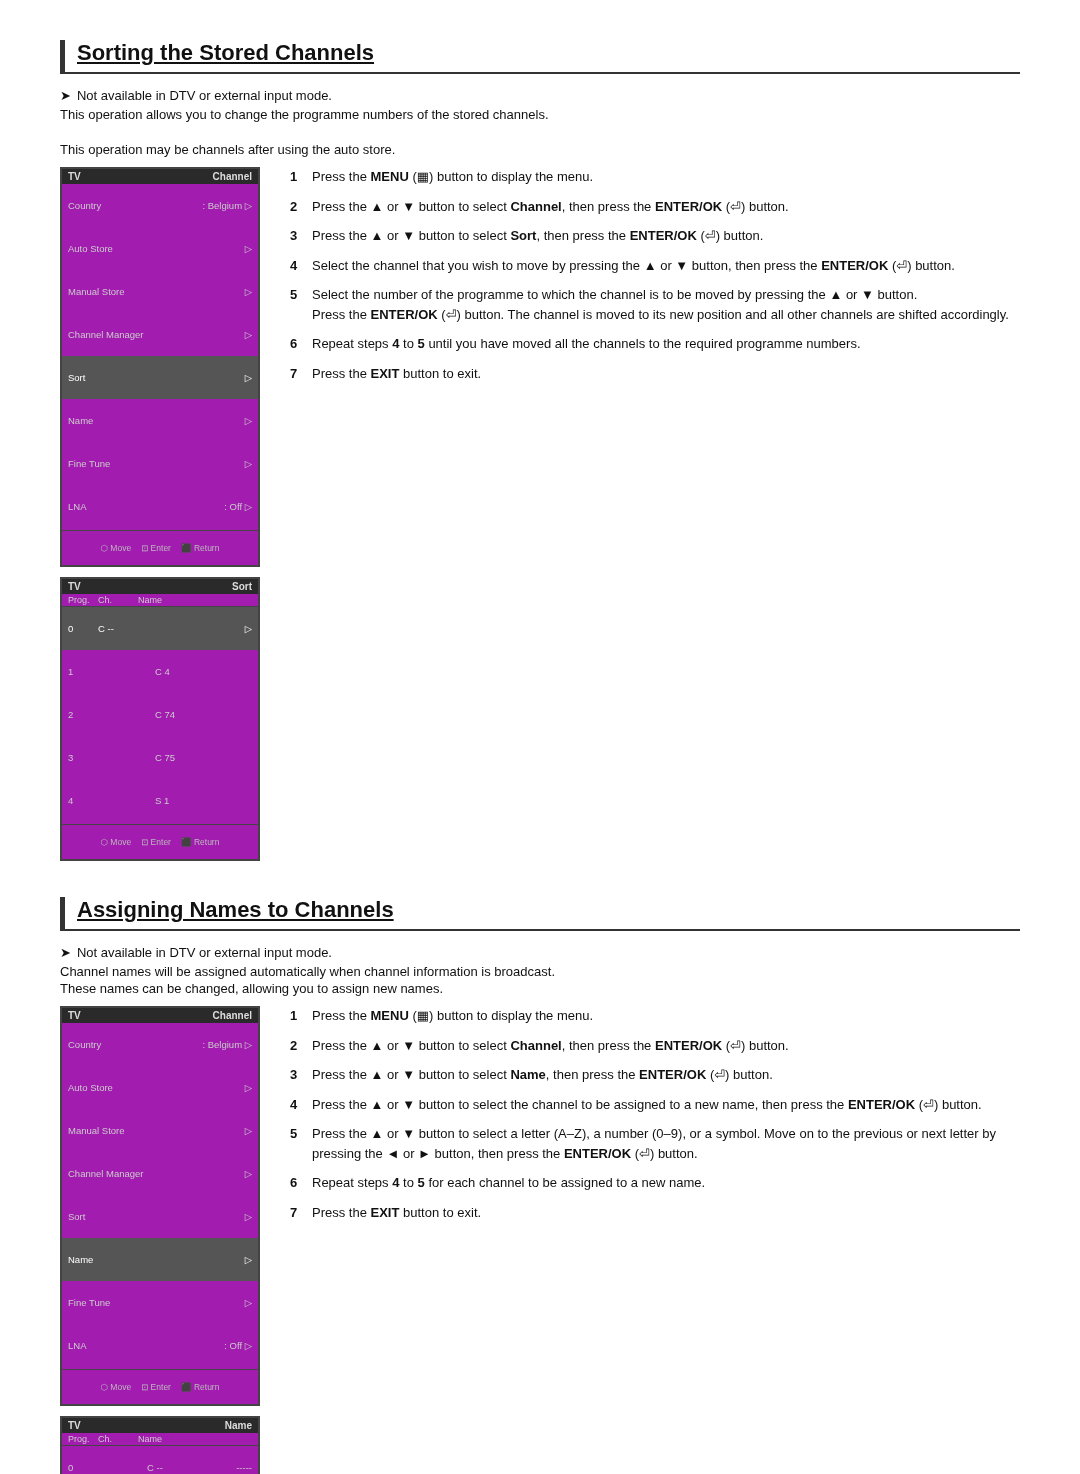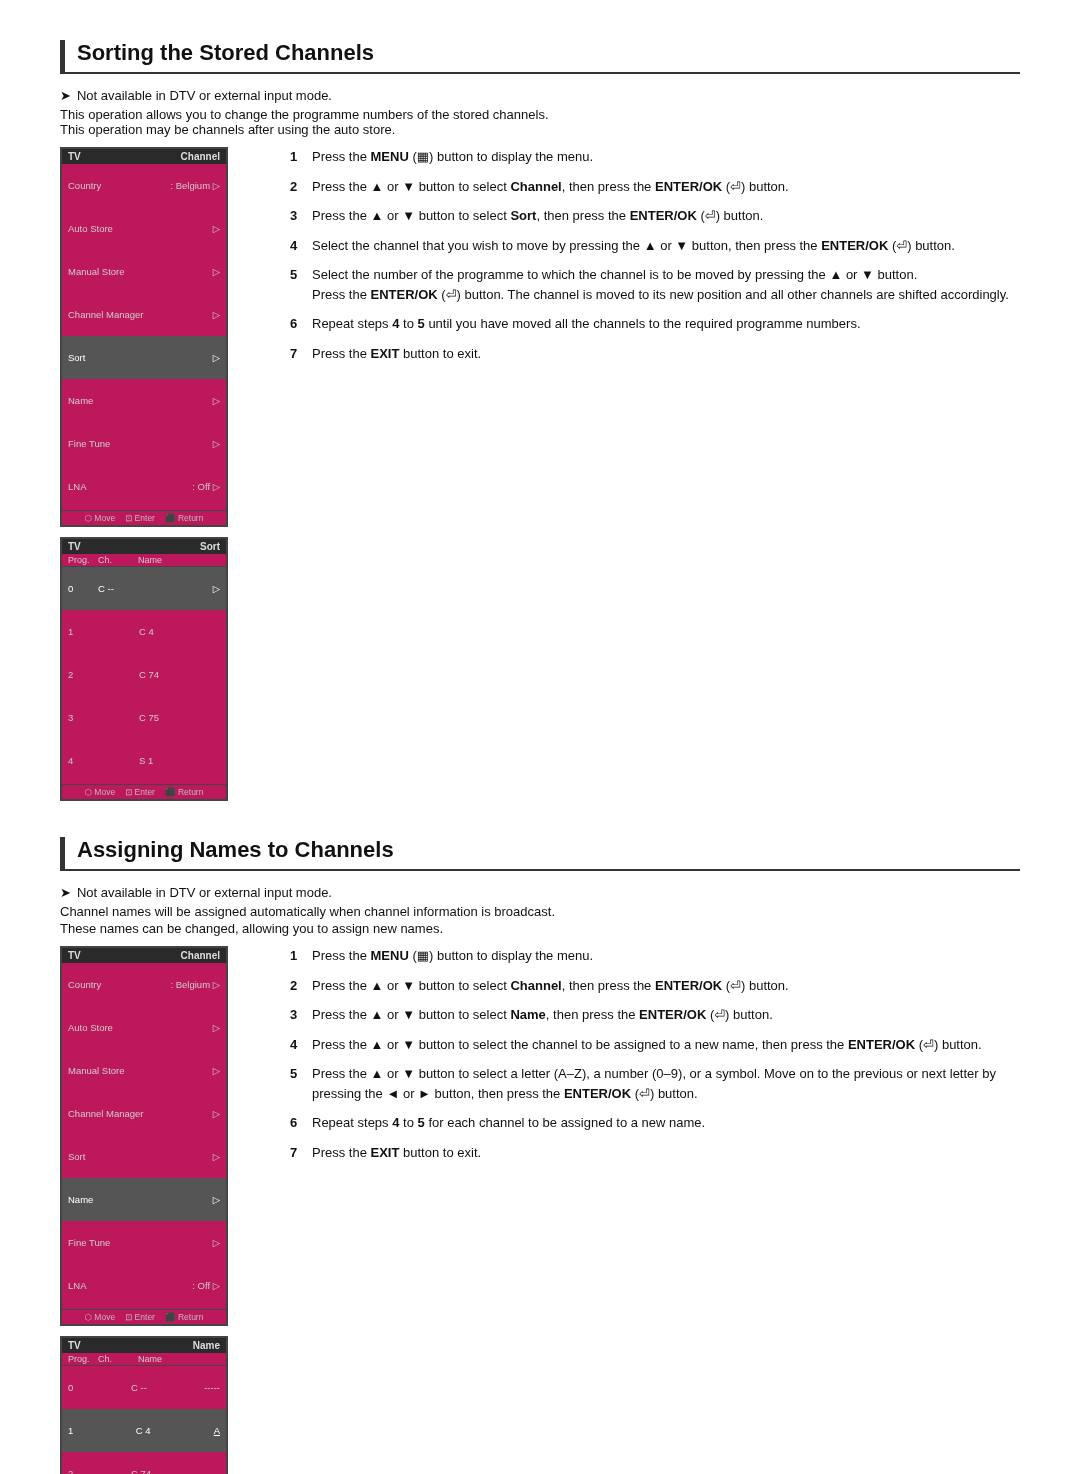--- a/index.html
+++ b/index.html
@@ -16,20 +16,21 @@
     
     .section-title {
       font-size: 22px;
       font-weight: bold;
       color: #111;
       border-bottom: 2px solid #333;
       padding-bottom: 6px;
       margin-bottom: 14px;
       padding-left: 12px;
       border-left: 5px solid #333;
+      text-decoration: underline;
     }
 
     .note-line {
       font-size: 13px;
       margin-bottom: 4px;
       display: flex;
       align-items: flex-start;
       gap: 6px;
     }
     .note-block {
@@ -45,22 +46,22 @@
     
     .tv-menus {
       display: flex;
       flex-direction: column;
       gap: 10px;
       min-width: 200px;
     }
 
     .tv-screen {
       border: 2px solid #444;
-      background: #be185d;
-      width: 168px;
+      background: #a21caf;
+      width: 200px;
       font-size: 10px;
       color: #fff;
     }
 
     .tv-header {
       display: flex;
       justify-content: space-between;
       background: #2a2a2a;
       padding: 2px 6px;
       font-size: 10px;
@@ -77,21 +78,21 @@
     }
     .tv-row.highlight {
       background: #555;
       color: #fff;
     }
 
     .tv-footer {
       display: flex;
       justify-content: center;
       gap: 10px;
-      padding: 2px 6px;
+      padding: 12px 6px;
       font-size: 8.5px;
       color: #bbb;
       border-top: 1px solid #444;
       margin-top: 2px;
     }
 
     .tv-col-header {
       display: flex;
       gap: 0;
       padding: 1px 6px;
@@ -149,21 +150,21 @@
 <body>
 
 <div class="section-block">
   <h1 class="section-title">Sorting the Stored Channels</h1>
 
   <div class="note-block">
     <div class="note-line">
       <span>➤</span>
       <span>Not available in DTV or external input mode.</span>
     </div>
-    <div style="margin-bottom:0;">This operation allows you to change the programme numbers of the stored channels.</div>
+    <div style="margin-bottom:20px;">This operation allows you to change the programme numbers of the stored channels.</div>
     <div>This operation may be channels after using the auto store.</div>
   </div>
 
   <div class="section-content">
 
     <div class="tv-menus">
 
       <div class="tv-screen">
         <div class="tv-header">
           <span>TV</span>

